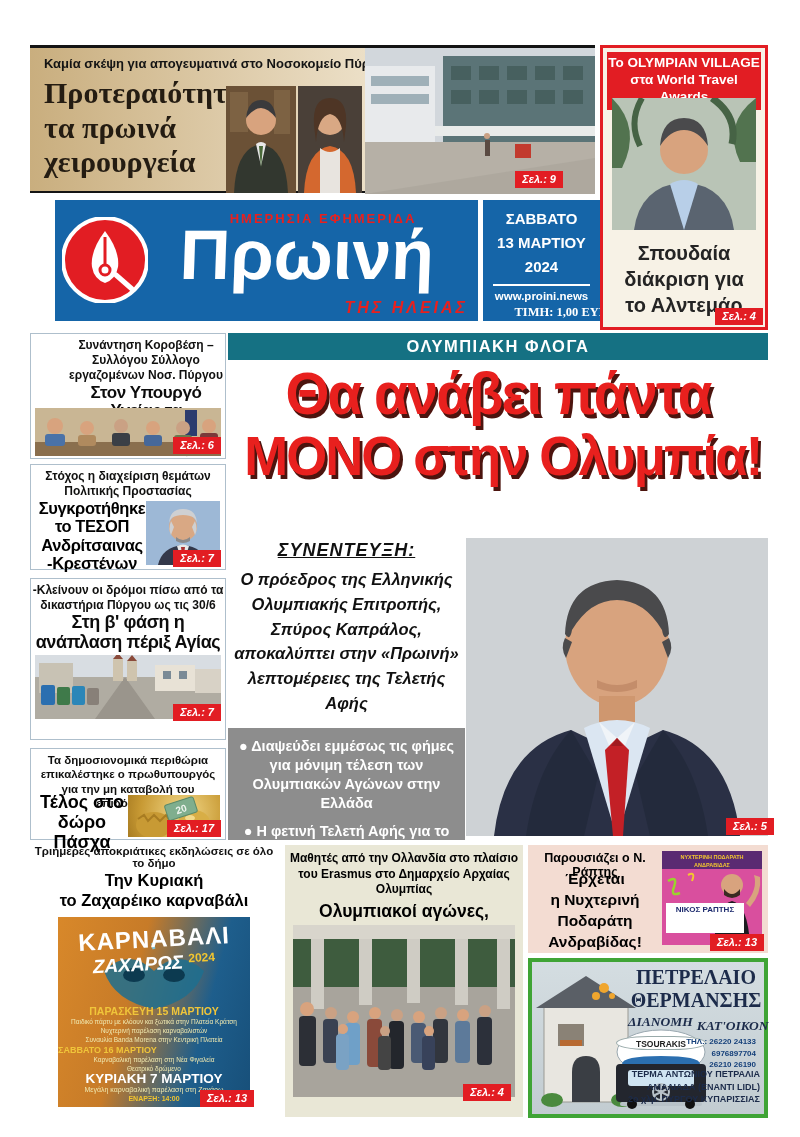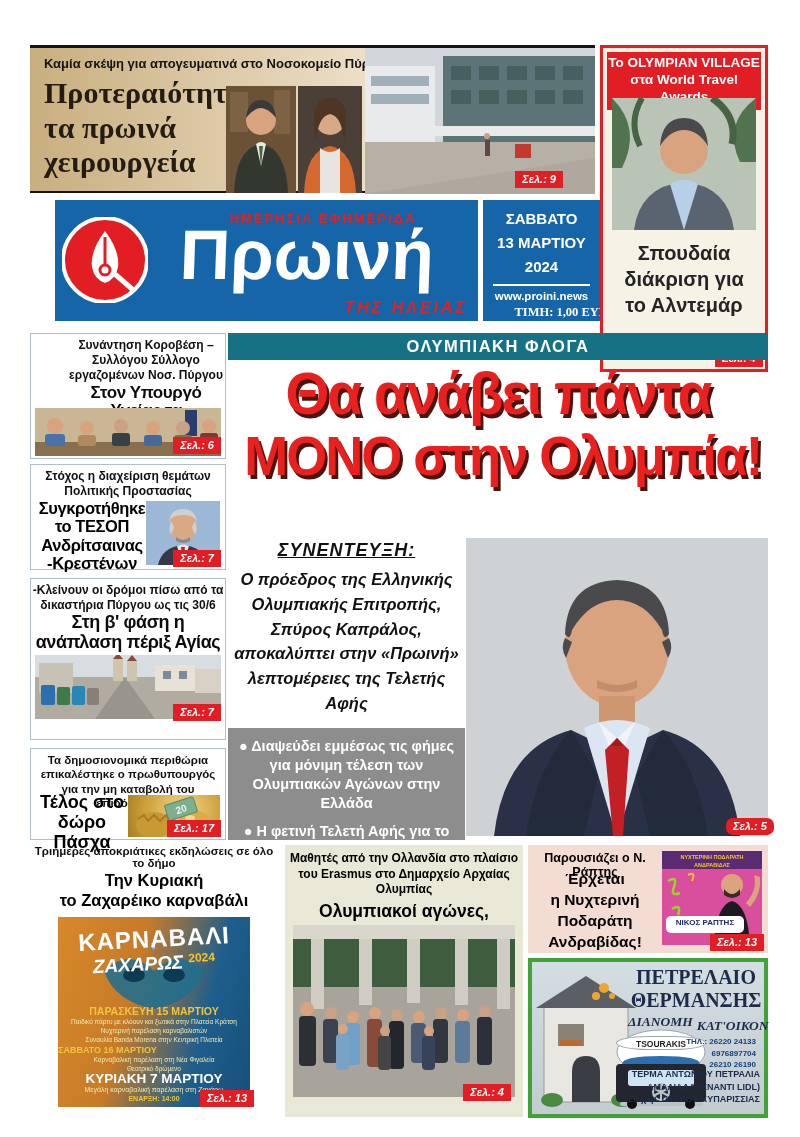--- a/index.html
+++ b/index.html
@@ -37,21 +37,21 @@
   .pen-logo { position:absolute; left:7px; top:17px; width:86px; height:86px; }
 
   .date-box { left:483px; top:200px; width:117px; height:121px; background:#1565a8; color:#fff; text-align:center; }
   .d-line { position:absolute; left:0; width:100%; font-weight:700; font-size:15px; }
   .d-rule { position:absolute; left:10px; right:10px; top:84px; height:2px; background:#fff; }
   .d-site { position:absolute; left:0; top:90px; width:100%; font-weight:700; font-size:11.5px; }
   .d-price { position:absolute; left:0; top:105px; width:100%;
              font-family:"Liberation Serif",serif; font-weight:700; font-size:12.5px;margin-left:24px; }
 
   
-  .olympian-box { left:600px; top:45px; width:168px; height:327px; border:3px solid #e21d23; background:#f7f2e6; }
+  .olympian-box { left:600px; top:45px; width:168px; height:285px; border:3px solid #e21d23; background:#f7f2e6; }
   .o-header { position:absolute; left:4px; top:4px; right:4px; background:#e21d23; color:#fff;
               text-align:center; font-weight:700; font-size:13.5px; line-height:1.25; padding:3px 0 4px; }
   .o-photo { position:absolute; left:9px; top:50px; width:144px; height:132px; overflow:hidden;
              background:linear-gradient(#9fa89d,#cfd6ce); }
   .o-headline { position:absolute; left:0; top:192px; width:100%; text-align:center;
                 font-weight:700; font-size:20px; line-height:1.3; color:#242424; }
 
   
   .lstory { left:30px; width:196px; background:#fff; border:1px solid #aebfcc; }
   .l-kicker { text-align:center; font-weight:700; font-size:12px; line-height:1.25; padding-top:4px; color:#10100f; }
@@ -120,22 +120,22 @@
   .e-photo { position:absolute; left:8px; top:80px; width:222px; height:172px; overflow:hidden;
              background:linear-gradient(#3e5c3e 0 35%, #a8a49c 35%); }
 
   .raptis-box { left:528px; top:845px; width:240px; height:108px; background:#f3dcd2; }
   .r-kicker { position:absolute; left:0; top:6px; width:134px; text-align:center; font-weight:700; font-size:12.5px; }
   .r-headline { position:absolute; left:2px; top:24px; width:130px; text-align:center;
                 font-weight:700; font-size:15.5px; line-height:1.35; }
   .r-poster { position:absolute; right:6px; top:6px; width:100px; height:94px; overflow:hidden; background:#d94f9e; }
   .rp-top { position:absolute; left:0; top:0; width:100%; height:18px; background:#5a2a72;
             color:#f3c62f; font-weight:700; font-size:5.5px; text-align:center; line-height:1.5; padding-top:2px; }
-  .rp-band { position:absolute; left:4px; bottom:12px; width:78px; height:17px; background:#fff;
-             border-radius:5px; color:#1d2b6e; font-weight:700; font-size:8px; text-align:center; line-height:13px; }
+  .rp-band { position:absolute; left:4px; bottom:12px; width:78px; height:30px; background:#fff;
+             border-radius:0; color:#1d2b6e; font-weight:700; font-size:8px; text-align:center; line-height:13px; }
 
   .ad-box { left:528px; top:958px; width:240px; height:160px; border:4px solid #3fa435;
             background:linear-gradient(#d4dde1,#c2ccd1); }
   .ad-title { position:absolute; left:96px; top:4px; width:136px; text-align:center;
               font-family:"Liberation Serif",serif; font-weight:700; font-size:20px; line-height:1.15; color:#1c2b4a; }
   .ad-sub { position:absolute; left:96px; top:52px; width:136px; text-align:center;
             font-family:"Liberation Serif",serif; font-weight:700; font-style:italic; font-size:13.5px; color:#1c2b4a; }
   .ad-sub .k2 { position:relative; top:4px; margin-left:4px; }
   .ad-phones { position:absolute; right:8px; top:74px; width:110px; text-align:right;
                font-weight:700; font-size:8px; line-height:1.45; color:#15407a; }
@@ -378,21 +378,21 @@
         <path d="M28 298 Q38 210 105 192 L151 214 L197 192 Q264 210 274 298 Z" fill="#2a3045"></path>
         <path d="M105 192 L132 238 L118 298 L60 298 Q70 230 105 192 Z" fill="#232a3c"></path>
         <path d="M197 192 L170 238 L184 298 L242 298 Q232 230 197 192 Z" fill="#232a3c"></path>
         <path d="M118 190 L151 300 L184 190 Q151 174 118 190 Z" fill="#dbe6f2"></path>
         <path d="M133 184 L151 200 L144 210 Z" fill="#f0f4f8"></path>
         <path d="M169 184 L151 200 L158 210 Z" fill="#f0f4f8"></path>
         <path d="M151 200 L139 212 L147 298 L157 298 L163 212 Z" fill="#c32026"></path>
         <path d="M151 200 L145 208 L157 208 Z" fill="#a01b20"></path>
       </svg>
   </div>
-  <div class="badge" style="left:726px; top:818px;border-radius:7px;">Σελ.: 5</div>
+  <div class="badge" style="left:726px; top:818px;">Σελ.: 5</div>
 
   <div class="abs carnival-box">
     <div class="c-kicker">Τριήμερες αποκριάτικες εκδηλώσεις σε όλο το δήμο</div>
     <div class="c-headline">
       <div>Την Κυριακή</div>
       <div>το Ζαχαρέικο καρναβάλι</div>
     </div>
     <div class="poster">
       <svg style="position:absolute; left:36px; top:26px;" width="120" height="70" viewBox="0 0 120 70">
           <path d="M10 28 Q35 4 60 28 Q85 4 110 28 Q100 58 60 66 Q20 58 10 28 Z" fill="#1d6f8f" opacity="0.85"></path>

